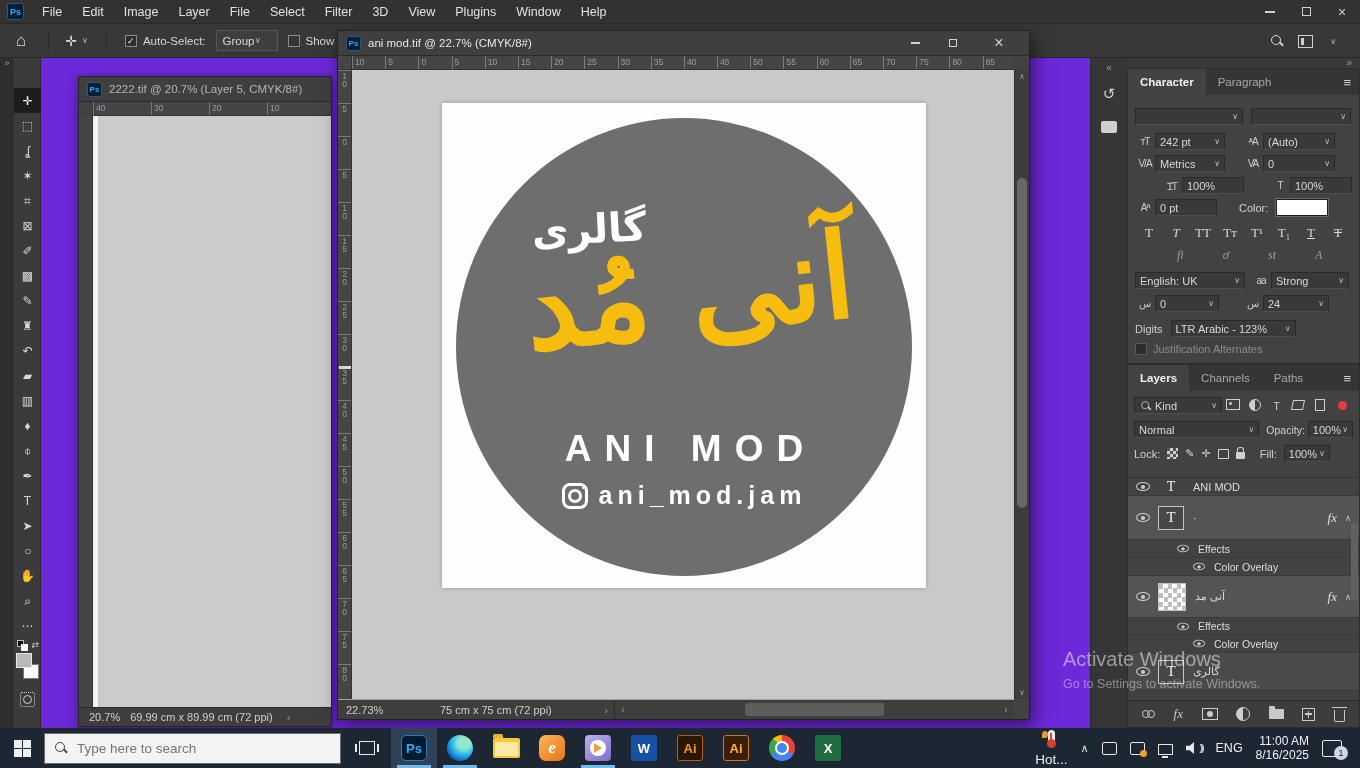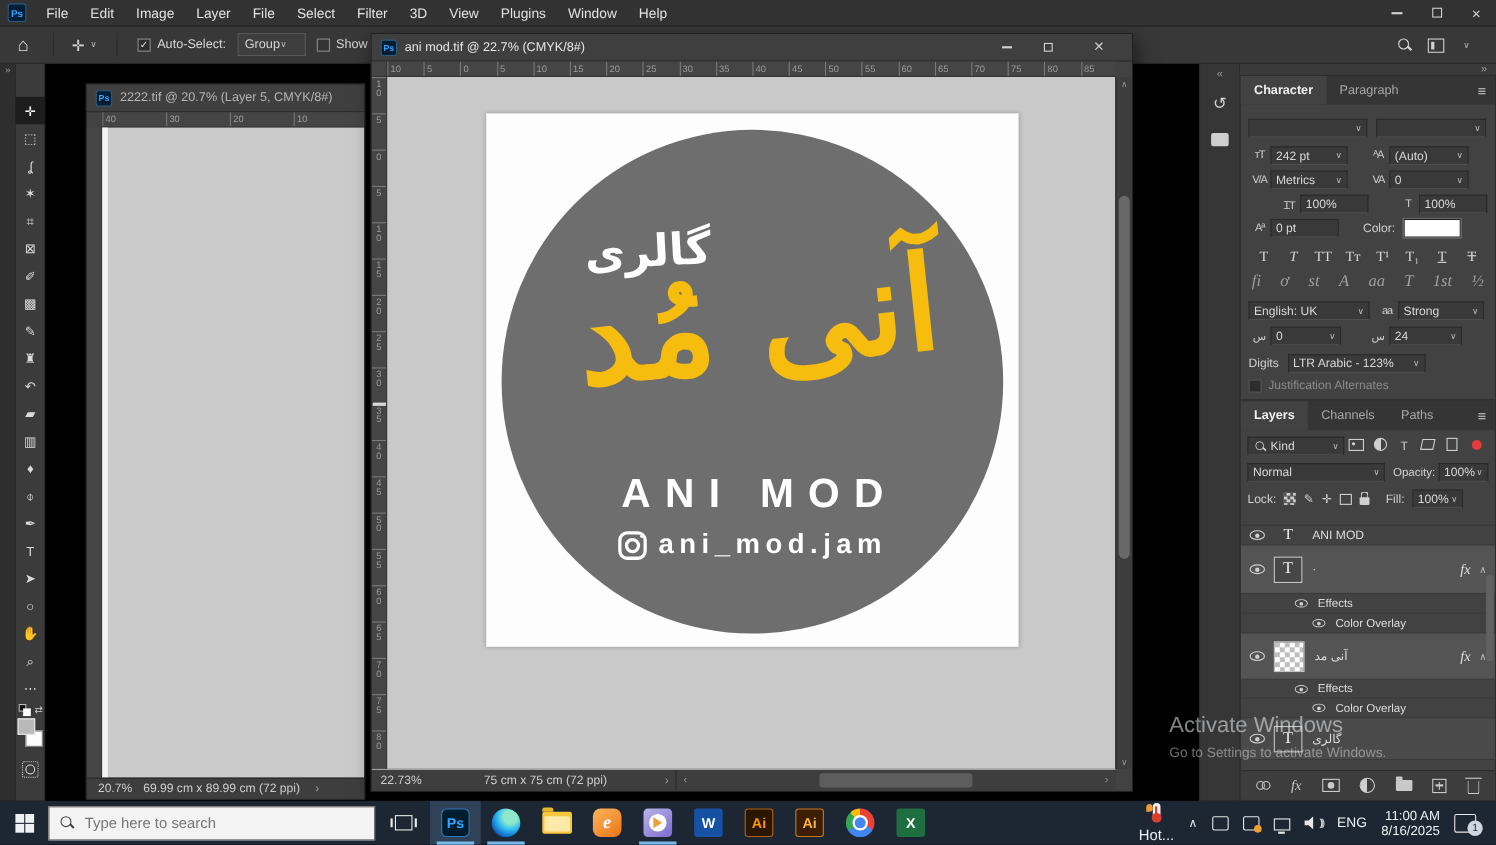--- a/index.html
+++ b/index.html
@@ -1,18 +1,18 @@
 <!DOCTYPE html>
 <html><head>
 <meta charset="utf-8">
 <style>
   * { margin:0; padding:0; box-sizing:border-box; }
   html,body { width:1360px; height:768px; overflow:hidden; background:#3b3b3b;
     font-family:"Liberation Sans", sans-serif; }
-  .screen { position:absolute; inset:0; width:1360px; height:768px; background:#000000; overflow:hidden; }
+  .screen { position:absolute; inset:0; width:1360px; height:768px; background:#6d28d9; overflow:hidden; }
 
   
   .menubar { position:absolute; top:0; left:0; right:0; height:24px; background:#323232;
     display:flex; align-items:center; z-index:50; border-bottom:1px solid #282828; }
   .ps-logo { width:17px; height:17px; margin:0 8px 0 7px; background:#001e36; border:1px solid #2e5a7a;
     border-radius:3px; color:#31a8ff; font-size:9px; font-weight:bold; display:flex; align-items:center; justify-content:center; }
   .menu-items { display:flex; }
   .menu-items span { padding:0 10px; font-size:12.5px; color:#e2e2e2; line-height:24px; cursor:default; }
   .win-ctrls { margin-left:auto; display:flex; }
   .win-ctrls .wc { width:36px; height:24px; display:flex; align-items:center; justify-content:center; color:#cfcfcf; }
@@ -150,21 +150,21 @@
   .field { display:flex; align-items:center; background:#393939; border:1px solid #2a2a2a; border-bottom-color:#4e4e4e;
     height:17px; padding:0 4px; color:#d8d8d8; font-size:11px; }
   .field .dd-caret { margin-left:auto; margin-right:0; }
   .cicon { width:20px; flex:none; font-size:10px; color:#cfcfcf; text-align:center; letter-spacing:-1px; }
   .tstyles { display:flex; justify-content:space-between; margin:0 9px; }
   .tstyles span { width:24px; text-align:center; font-size:13px; color:#d8d8d8; font-family:"Liberation Serif", serif; }
   .tstyles span[data-name="faux-italic-button"] { font-style:italic; }
   .tstyles span[data-name="underline-button"] { text-decoration:underline; }
   .tstyles span[data-name="strikethrough-button"] { text-decoration:line-through; }
   .otrow { display:flex; justify-content:space-between; margin:0 10px; }
-  .otrow span { font-size:15px; color:#9f9f9f; font-family:"Liberation Serif", serif; font-style:italic; }
+  .otrow span { font-size:12px; color:#9f9f9f; font-family:"Liberation Serif", serif; font-style:italic;margin-left:39px; }
   .dim { color:#8b8b8b; }
   .swatch-color { width:52px; height:17px; background:#ffffff; border:1px solid #1f1f1f; outline:1px solid #6a6a6a; }
 
   
   .lfilter { display:flex; align-items:center; margin:6px 6px 0; }
   .lfilter .field { width:88px; }
   .lfilter .fic { flex:1; text-align:center; color:#cfcfcf; font-size:11px; }
   .pic-icon { width:14px; height:11px; border:1px solid #cfcfcf; display:inline-block; position:relative; }
   .pic-icon::before { content:''; position:absolute; left:2px; top:2px; width:3px; height:3px; border-radius:50%; background:#cfcfcf; }
   .half-icon { width:12px; height:12px; border:1px solid #cfcfcf; border-radius:50%; display:inline-block;

